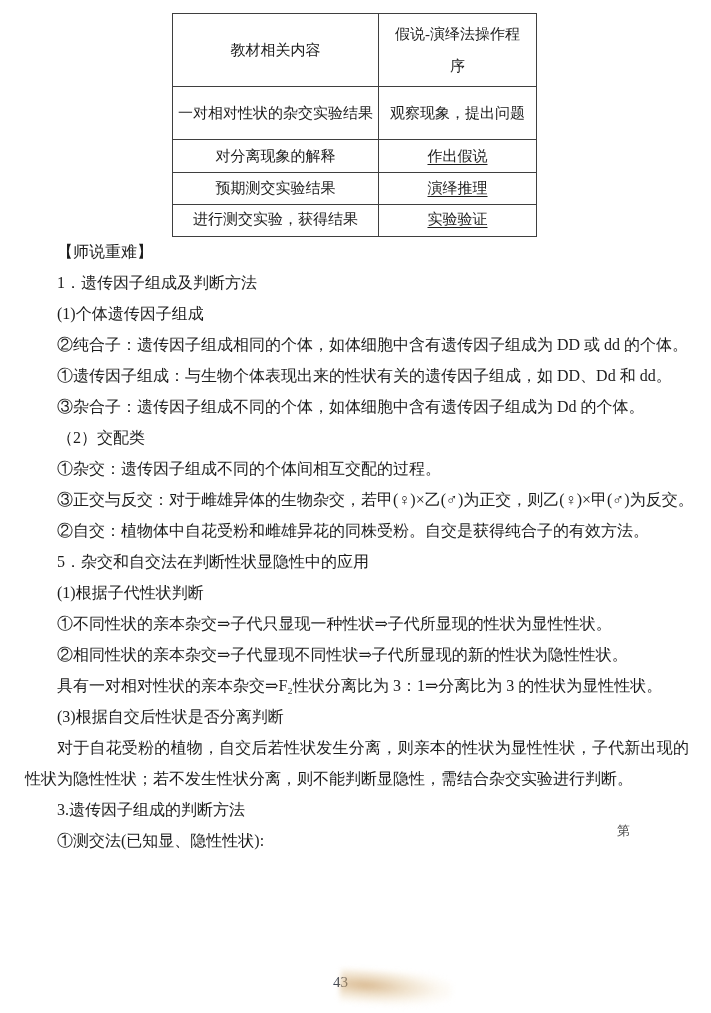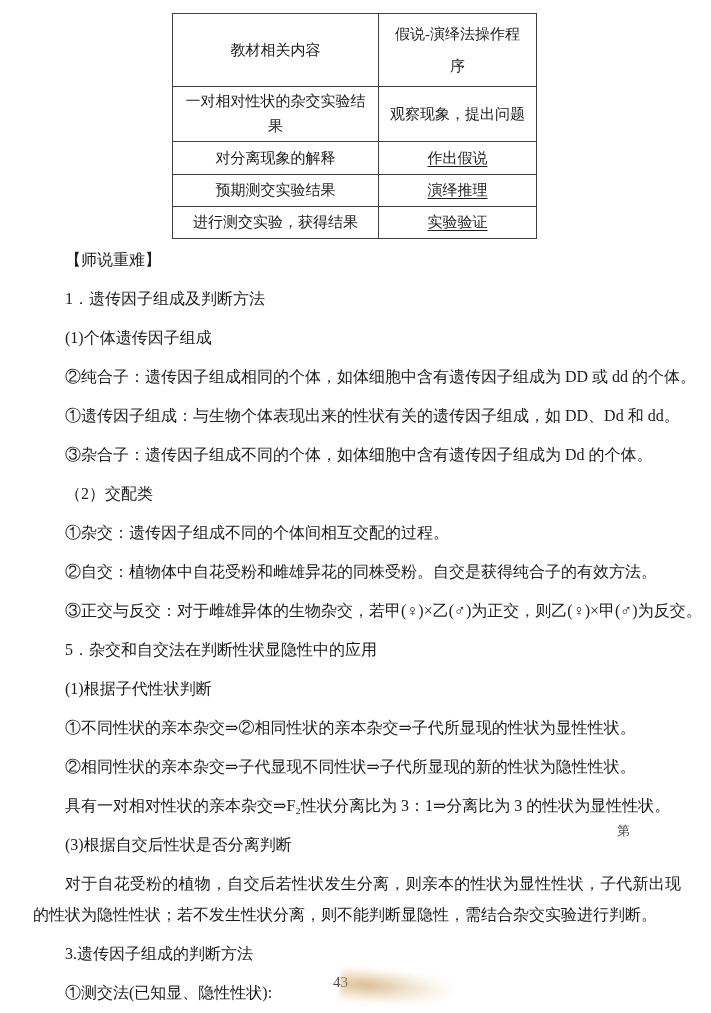--- a/index.html
+++ b/index.html
@@ -17,45 +17,45 @@
     position: absolute;
     left: 172px; top: 13px;
     width: 364px;
     border-collapse: collapse;
     table-layout: fixed;
     font-size: 15px;
     text-align: center;
   }
   .doc-table td {
     border: 1.5px solid #3f3f3f;
-    padding: 2px 8px;
+    padding: 2px 0;
     vertical-align: middle;
     line-height: 25px;
     word-break: break-all;
   }
   .doc-table col.c1 { width: 206px; }
   .doc-table col.c2 { width: 158px; }
   .doc-table .hdr td { height: 68px; line-height: 32px; }
   .doc-table .hdr td.right { padding: 2px 13px; }
   .doc-table .r1 td { height: 48px; }
   .doc-table .r2 td { height: 28px; }
   .doc-table .r3 td { height: 27px; }
-  .doc-table .r4 td { height: 27px; }
+  .doc-table .r4 td { height: 27px; font-family: Liberation Mono, monospace; }
   .ul-text { text-decoration: underline; text-underline-offset: 3px; }
 
   
   .content {
     position: absolute;
     left: 25px; right: 22px; top: 236px;
     font-size: 16px;
     line-height: 31px;
     text-align: justify;
   }
   .content p {
-    margin: 8px;
+    margin: 0;
     text-indent: 2em;
     white-space: nowrap;
   }
   .content p.wrap { white-space: normal; }
 
   
   .side-char {
     position: absolute;
     left: 617px; top: 822px;
     font-size: 13px;
@@ -117,25 +117,25 @@
 
 <div class="content">
   <p>【师说重难】</p>
   <p>1．遗传因子组成及判断方法</p>
   <p>(1)个体遗传因子组成</p>
   <p>②纯合子：遗传因子组成相同的个体，如体细胞中含有遗传因子组成为 DD 或 dd 的个体。</p>
   <p>①遗传因子组成：与生物个体表现出来的性状有关的遗传因子组成，如 DD、Dd 和 dd。</p>
   <p>③杂合子：遗传因子组成不同的个体，如体细胞中含有遗传因子组成为 Dd 的个体。</p>
   <p>（2）交配类</p>
   <p>①杂交：遗传因子组成不同的个体间相互交配的过程。</p>
+  <p>③正交与反交：对于雌雄异体的生物杂交，若甲(♀)×乙(♂)为正交，则乙(♀)×甲(♂)为反交。</p>
   <p>②自交：植物体中自花受粉和雌雄异花的同株受粉。自交是获得纯合子的有效方法。</p>
-  <p>③正交与反交：对于雌雄异体的生物杂交，若甲(♀)×乙(♂)为正交，则乙(♀)×甲(♂)为反交。</p>
   <p>5．杂交和自交法在判断性状显隐性中的应用</p>
   <p>(1)根据子代性状判断</p>
-  <p>①不同性状的亲本杂交⇒②相同性状的亲本杂交⇒子代所显现的性状为显性性状。</p>
+  <p>①不同性状的亲本杂交⇒子代只显现一种性状⇒子代所显现的性状为显性性状。</p>
   <p>②相同性状的亲本杂交⇒子代显现不同性状⇒子代所显现的新的性状为隐性性状。</p>
   <p>具有一对相对性状的亲本杂交⇒F₂性状分离比为 3：1⇒分离比为 3 的性状为显性性状。</p>
   <p>(3)根据自交后性状是否分离判断</p>
   <p class="wrap">对于自花受粉的植物，自交后若性状发生分离，则亲本的性状为显性性状，子代新出现的性状为隐性性状；若不发生性状分离，则不能判断显隐性，需结合杂交实验进行判断。</p>
   <p>3.遗传因子组成的判断方法</p>
   <p>①测交法(已知显、隐性性状):</p>
 </div>
 
 <span class="side-char">第</span>
 <span class="page-number">43</span>

